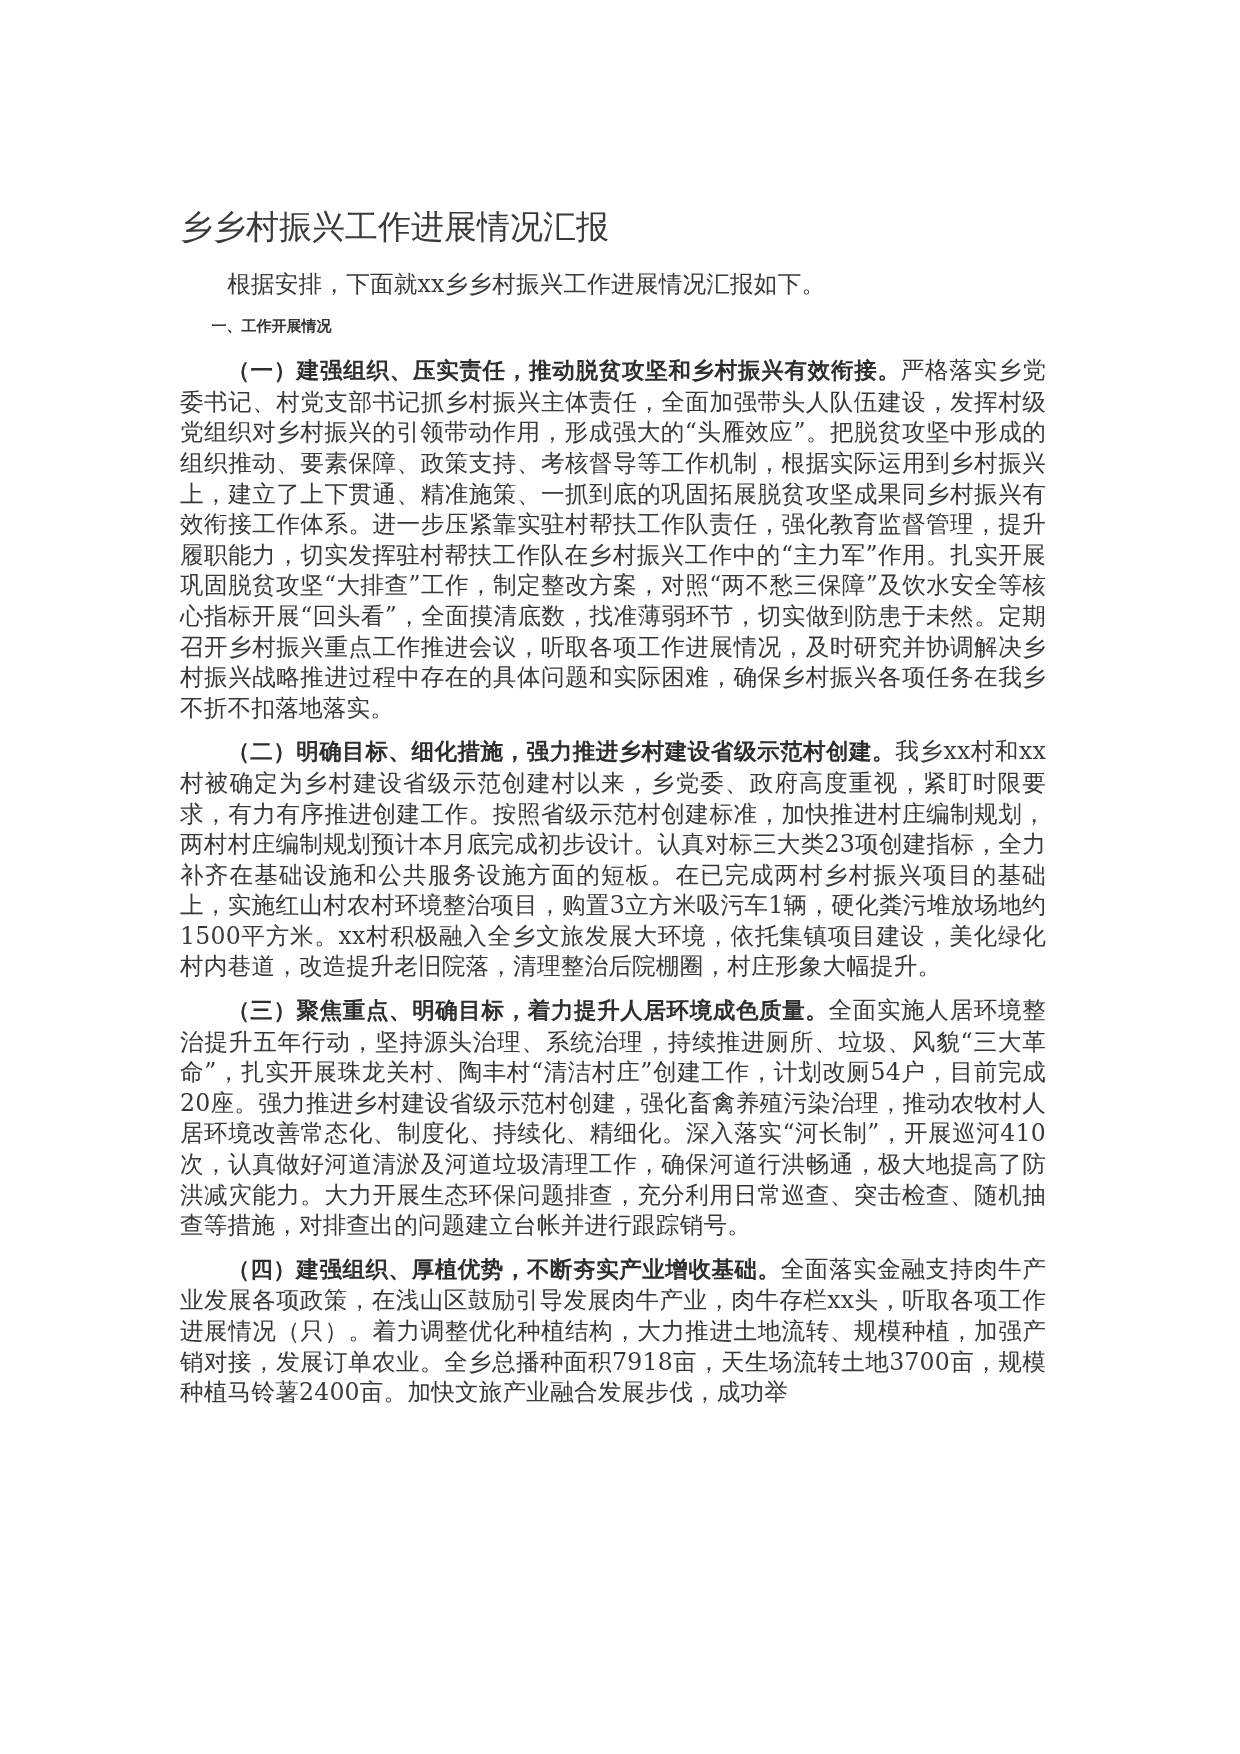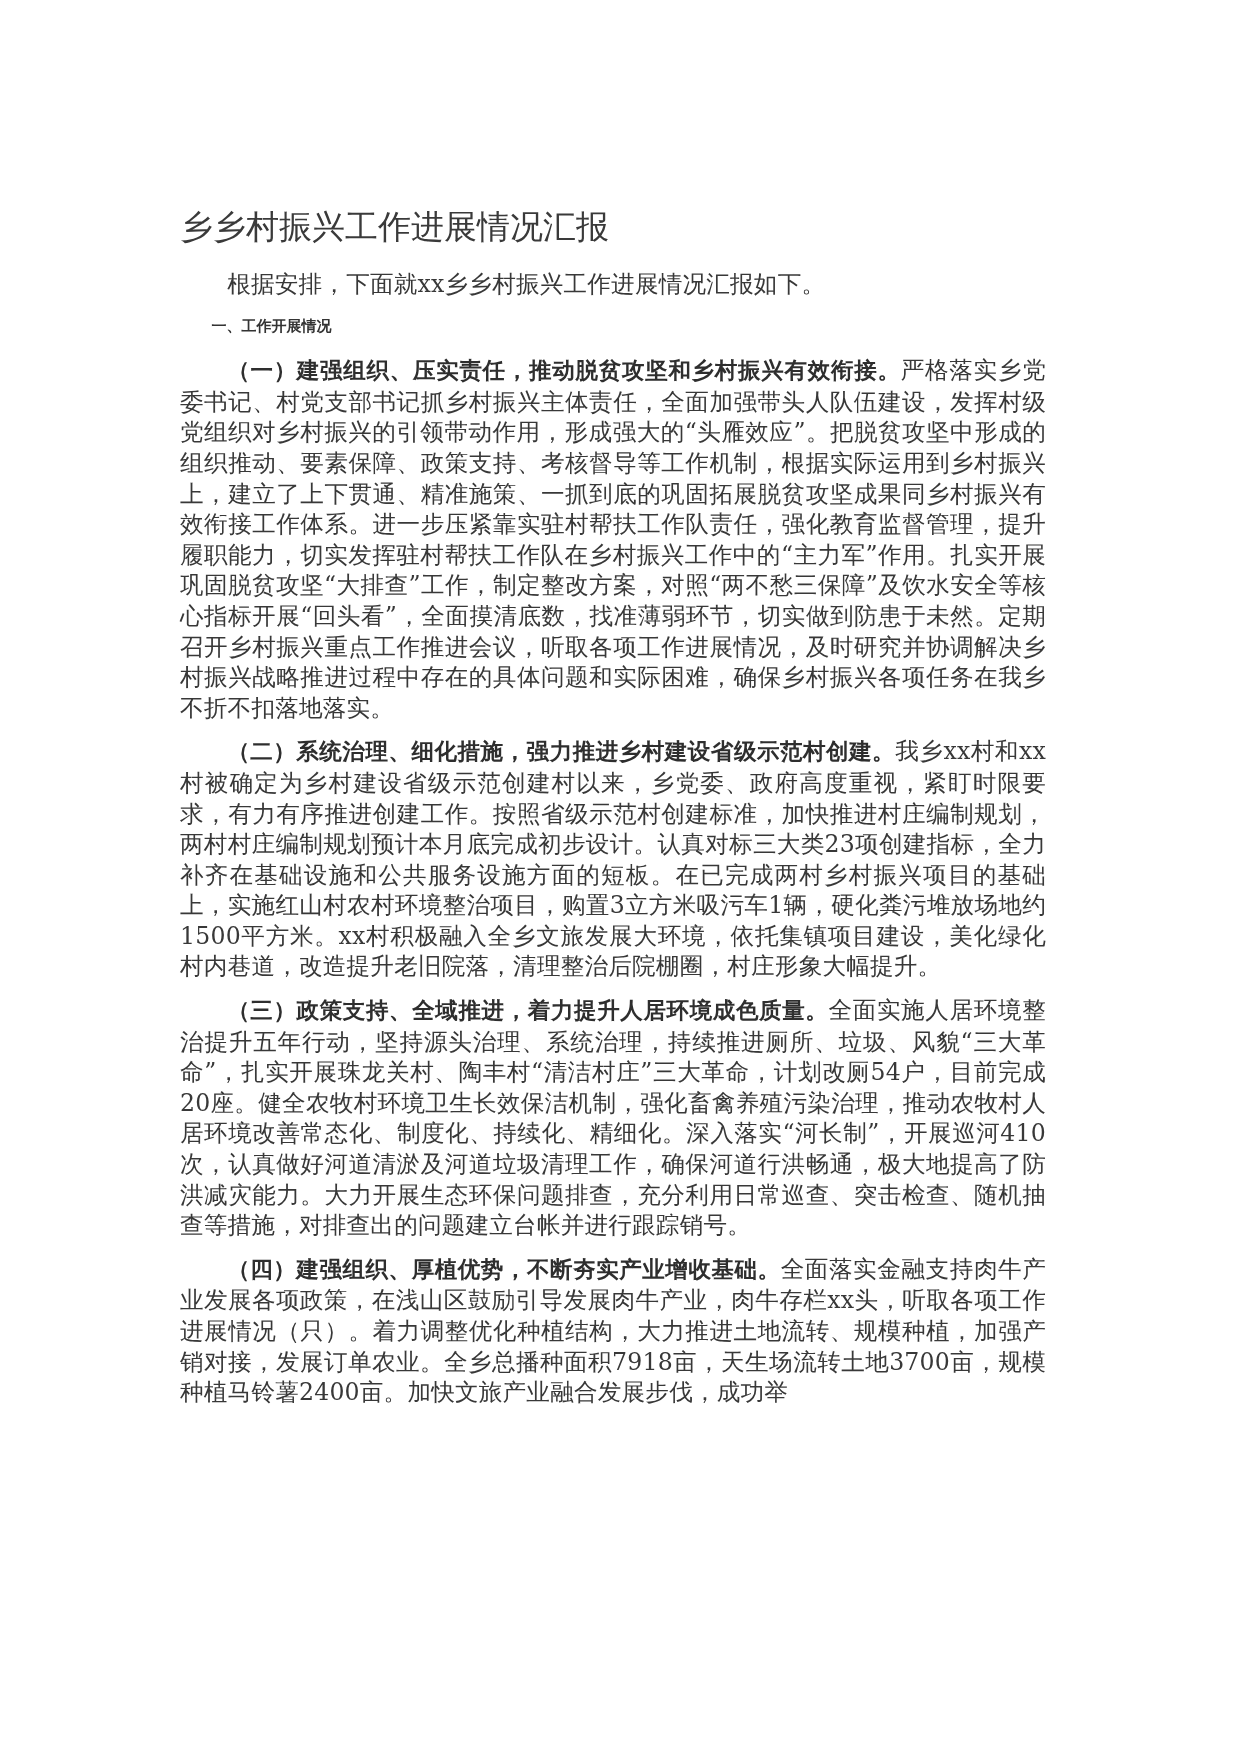--- a/index.html
+++ b/index.html
@@ -61,18 +61,18 @@
 
 <div class="page">
   <h1 class="doc-title">乡乡村振兴工作进展情况汇报</h1>
 
   <p class="para intro">根据安排，下面就xx乡乡村振兴工作进展情况汇报如下。</p>
 
   <p class="section-heading">一、工作开展情况</p>
 
   <p class="para"><span class="lead">（一）建强组织、压实责任，推动脱贫攻坚和乡村振兴有效衔接。</span><span>严格落实乡党委书记、村党支部书记抓乡村振兴主体责任，全面加强带头人队伍建设，发挥村级党组织对乡村振兴的引领带动作用，形成强大的“头雁效应”。把脱贫攻坚中形成的组织推动、要素保障、政策支持、考核督导等工作机制，根据实际运用到乡村振兴上，建立了上下贯通、精准施策、一抓到底的巩固拓展脱贫攻坚成果同乡村振兴有效衔接工作体系。进一步压紧靠实驻村帮扶工作队责任，强化教育监督管理，提升履职能力，切实发挥驻村帮扶工作队在乡村振兴工作中的“主力军”作用。扎实开展巩固脱贫攻坚“大排查”工作，制定整改方案，对照“两不愁三保障”及饮水安全等核心指标开展“回头看”，全面摸清底数，找准薄弱环节，切实做到防患于未然。定期召开乡村振兴重点工作推进会议，听取各项工作进展情况，及时研究并协调解决乡村振兴战略推进过程中存在的具体问题和实际困难，确保乡村振兴各项任务在我乡不折不扣落地落实。</span></p>
 
-  <p class="para"><span class="lead">（二）系统治理、细化措施，强力推进乡村建设省级示范村创建。</span><span>我乡xx村和xx村被确定为乡村建设省级示范创建村以来，乡党委、政府高度重视，紧盯时限要求，有力有序推进创建工作。按照省级示范村创建标准，加快推进村庄编制规划，两村村庄编制规划预计本月底完成初步设计。认真对标三大类23项创建指标，全力补齐在基础设施和公共服务设施方面的短板。在已完成两村乡村振兴项目的基础上，实施红山村农村环境整治项目，购置3立方米吸污车1辆，硬化粪污堆放场地约1500平方米。xx村积极融入全乡文旅发展大环境，依托集镇项目建设，美化绿化村内巷道，改造提升老旧院落，清理整治后院棚圈，村庄形象大幅提升。</span></p>
+  <p class="para"><span class="lead">（二）明确目标、细化措施，强力推进乡村建设省级示范村创建。</span><span>我乡xx村和xx村被确定为乡村建设省级示范创建村以来，乡党委、政府高度重视，紧盯时限要求，有力有序推进创建工作。按照省级示范村创建标准，加快推进村庄编制规划，两村村庄编制规划预计本月底完成初步设计。认真对标三大类23项创建指标，全力补齐在基础设施和公共服务设施方面的短板。在已完成两村乡村振兴项目的基础上，实施红山村农村环境整治项目，购置3立方米吸污车1辆，硬化粪污堆放场地约1500平方米。xx村积极融入全乡文旅发展大环境，依托集镇项目建设，美化绿化村内巷道，改造提升老旧院落，清理整治后院棚圈，村庄形象大幅提升。</span></p>
 
-  <p class="para"><span class="lead">（三）政策支持、全域推进，着力提升人居环境成色质量。</span><span>全面实施人居环境整治提升五年行动，坚持源头治理、系统治理，持续推进厕所、垃圾、风貌“三大革命”，扎实开展珠龙关村、陶丰村“清洁村庄”三大革命，计划改厕54户，目前完成20座。健全农牧村环境卫生长效保洁机制，强化畜禽养殖污染治理，推动农牧村人居环境改善常态化、制度化、持续化、精细化。深入落实“河长制”，开展巡河410次，认真做好河道清淤及河道垃圾清理工作，确保河道行洪畅通，极大地提高了防洪减灾能力。大力开展生态环保问题排查，充分利用日常巡查、突击检查、随机抽查等措施，对排查出的问题建立台帐并进行跟踪销号。</span></p>
+  <p class="para"><span class="lead">（三）聚焦重点、明确目标，着力提升人居环境成色质量。</span><span>全面实施人居环境整治提升五年行动，坚持源头治理、系统治理，持续推进厕所、垃圾、风貌“三大革命”，扎实开展珠龙关村、陶丰村“清洁村庄”创建工作，计划改厕54户，目前完成20座。强力推进乡村建设省级示范村创建，强化畜禽养殖污染治理，推动农牧村人居环境改善常态化、制度化、持续化、精细化。深入落实“河长制”，开展巡河410次，认真做好河道清淤及河道垃圾清理工作，确保河道行洪畅通，极大地提高了防洪减灾能力。大力开展生态环保问题排查，充分利用日常巡查、突击检查、随机抽查等措施，对排查出的问题建立台帐并进行跟踪销号。</span></p>
 
   <p class="para"><span class="lead">（四）建强组织、厚植优势，不断夯实产业增收基础。</span><span>全面落实金融支持肉牛产业发展各项政策，在浅山区鼓励引导发展肉牛产业，肉牛存栏xx头，听取各项工作进展情况（只）。着力调整优化种植结构，大力推进土地流转、规模种植，加强产销对接，发展订单农业。全乡总播种面积7918亩，天生场流转土地3700亩，规模种植马铃薯2400亩。加快文旅产业融合发展步伐，成功举</span></p>
 </div>
 
 </body></html>

